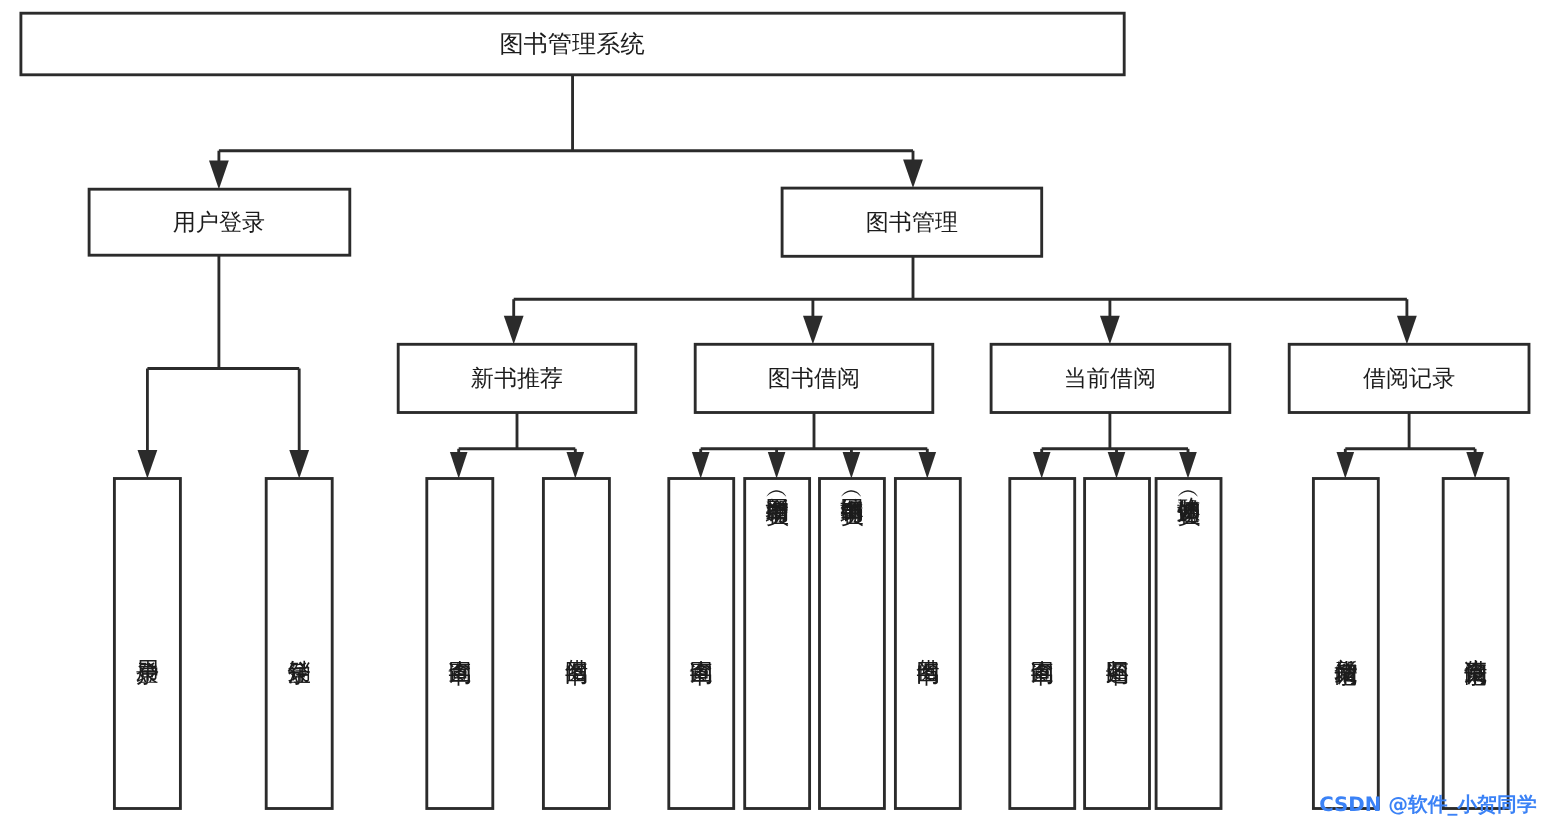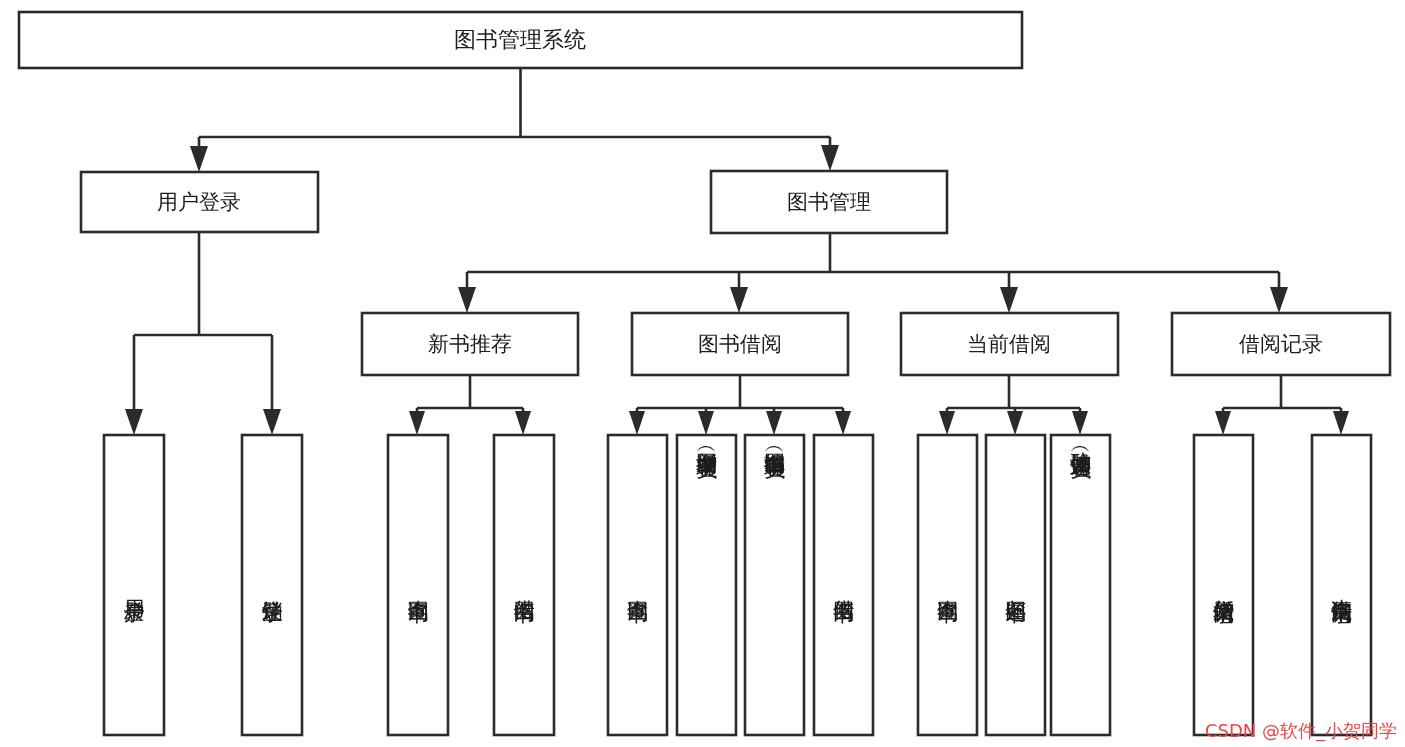--- a/index.html
+++ b/index.html
@@ -75,23 +75,24 @@
     letter-spacing: 1px;
     white-space: nowrap;
     text-align: center;
   }
   .watermark {
     position: absolute;
     right: 8px;
     bottom: 4px;
     font-family: "DejaVu Sans", "Liberation Sans", sans-serif;
     font-size: 18px;
-    color: #ef4444;
+    color: #3b82f6;
     white-space: nowrap;
     pointer-events: none;
+    font-weight: bold;
   }
 </style>
 </head>
 <body>
 
 <div id="diagram-root">
 
   <svg id="flow-svg" viewBox="0 0 1405 747" xmlns="http://www.w3.org/2000/svg">
 
     <g>

